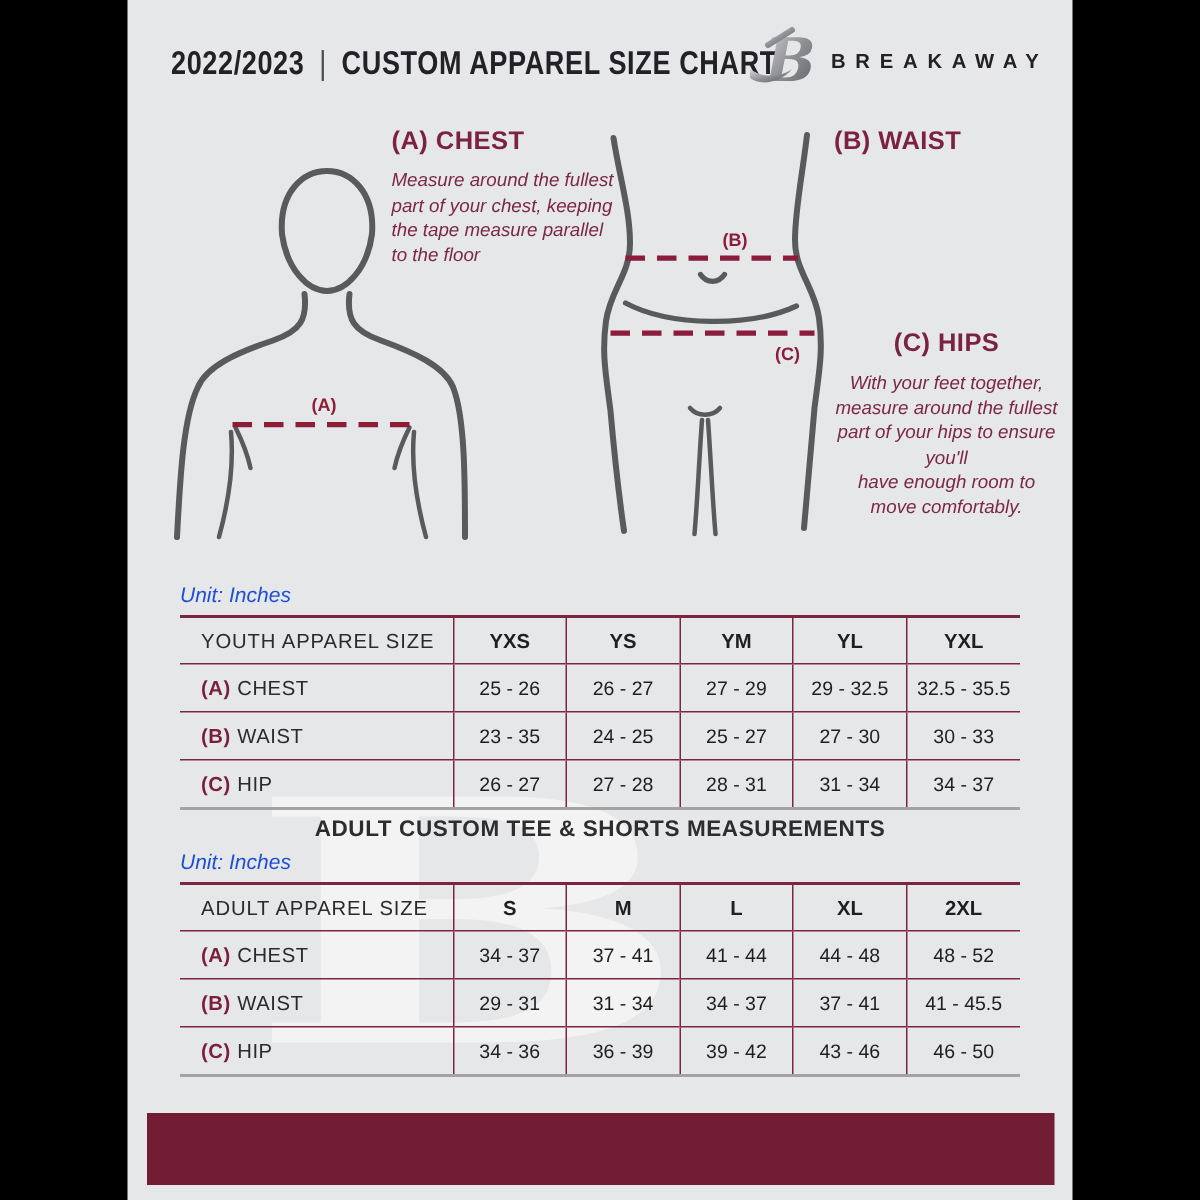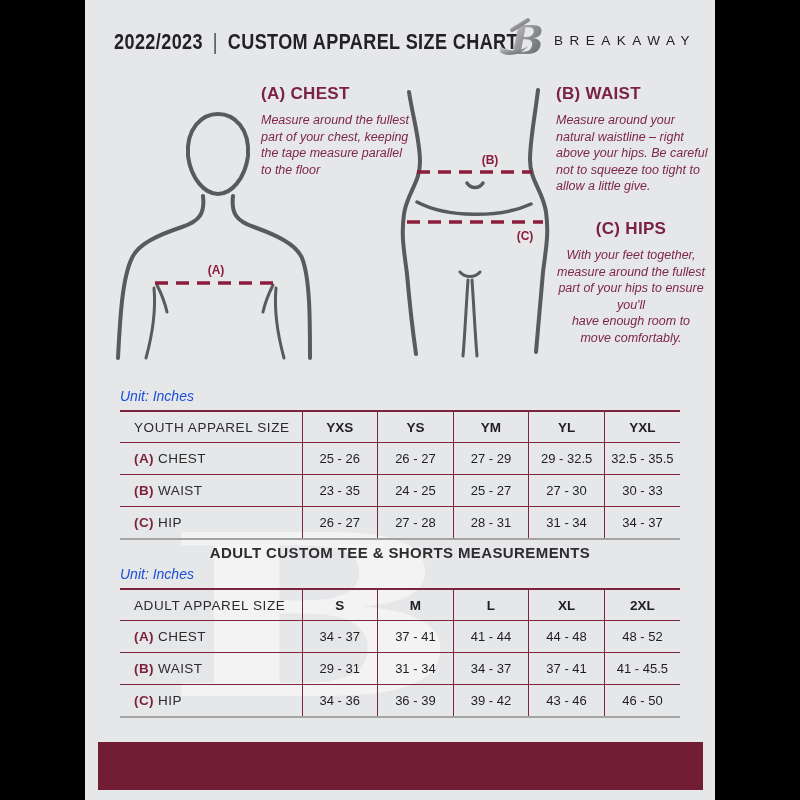--- a/index.html
+++ b/index.html
@@ -12,21 +12,21 @@
              font-weight:bold;font-size:225px;line-height:1;color:rgba(255,255,255,0.5);
              transform:scaleX(1.55);transform-origin:left top;z-index:0;}
 
   
   .hdr-title{position:absolute;left:29px;top:29px;font-size:22px;font-weight:bold;
              color:#232125;letter-spacing:.5px;white-space:nowrap;
              transform:scaleX(0.82);transform-origin:left center;z-index:2;}
   .hdr-title .divider{font-weight:normal;color:#4a4a4c;padding:0 12px;}
   .logo-wrap{position:absolute;left:413px;top:16px;width:200px;height:48px;z-index:2;}
   .logo-b{position:absolute;left:0;top:0;}
-  .logo-text{position:absolute;left:56px;top:17px;font-size:13.5px;font-weight:normal;
+  .logo-text{position:absolute;left:56px;top:17px;font-size:13.5px;font-weight:bold;
              color:#232125;letter-spacing:6.5px;white-space:nowrap;text-align:center;}
 
   
   .instr{position:absolute;width:152px;z-index:2;}
   .instr h3{margin:0 0 8px 0;font-size:17px;font-weight:bold;color:#7b2142;letter-spacing:.3px;}
   .instr p{margin:0;font-size:12.5px;line-height:16.5px;font-style:italic;
            color:#7c2746;white-space:pre-line;}
   .instr-chest{left:176px;top:84px;width:150px;}
   .instr-waist{left:471px;top:84px;}
   .instr-hips{left:470px;top:219px;text-align:center;}
@@ -118,21 +118,20 @@
         <path d="M 77,192 C 79,220 80,245 82,268" stroke-width="3"></path>
       </g>
       <line x1="22" y1="84" x2="137" y2="84" stroke="#8b1d3b" stroke-width="3.5" stroke-dasharray="13 8"></line>
       <text x="95" y="76" text-anchor="middle" font-family="Liberation Sans, sans-serif" font-size="12" font-weight="bold" fill="#8b1d3b">(B)</text>
       <line x1="12" y1="134" x2="148" y2="134" stroke="#8b1d3b" stroke-width="3.5" stroke-dasharray="13 8"></line>
       <text x="130" y="152" text-anchor="middle" font-family="Liberation Sans, sans-serif" font-size="12" font-weight="bold" fill="#8b1d3b">(C)</text>
     </svg>
 
     <div class="instr instr-waist">
       <h3>(B) WAIST</h3>
-      <p>Measure around your natural waistline – right above your hips. Be careful not to squeeze too tight to allow a little give.</p>
     </div>
 
     <div class="instr instr-hips">
       <h3>(C) HIPS</h3>
       <p>With your feet together, measure around the fullest part of your hips to ensure you'll
 have enough room to move comfortably.</p>
     </div>
 
     <div class="section-unit yt-unit">Unit: Inches</div>
 

